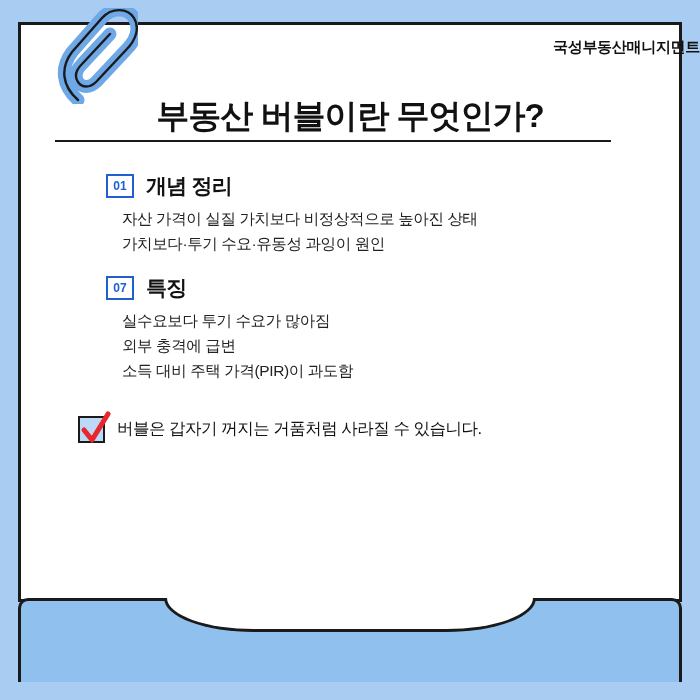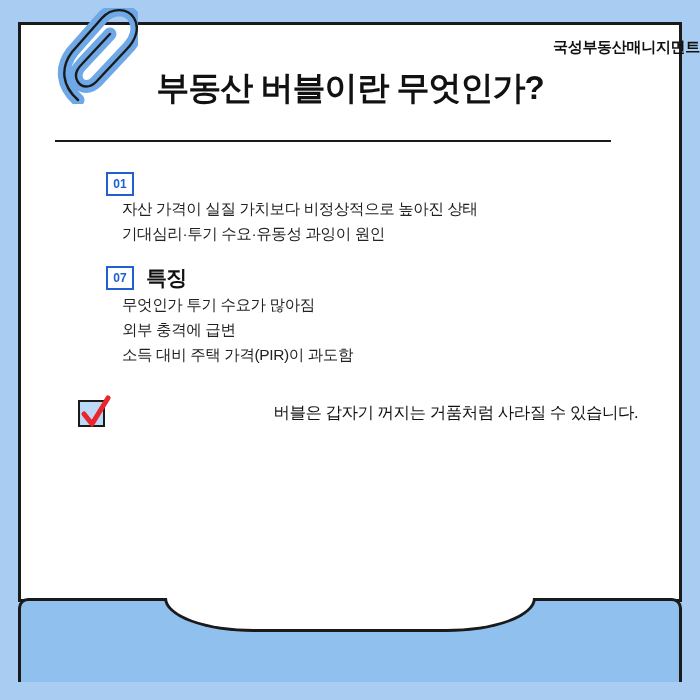--- a/index.html
+++ b/index.html
@@ -75,21 +75,21 @@
     left: 52px;
     top: 8px;
     width: 86px;
     height: 96px;
     z-index: 5;
   }
   
   .title {
     position: absolute;
     left: 0; right: 0;
-    top: 66px;
+    top: 94px;
     text-align: center;
     font-size: 33px;
     font-weight: bold;
     color: #111;
     letter-spacing: -1px;
   }
   .rule {
     position: absolute;
     left: 55px;
     top: 140px;
@@ -126,33 +126,33 @@
     flex: none;
   }
   .sec-title {
     font-size: 21px;
     font-weight: bold;
     color: #111;
     letter-spacing: -0.8px;
   }
   .bullets {
     margin-left: 44px;
+    margin-top: 6px;
   }
   .bullet {
     font-size: 15.5px;
     color: #222;
     line-height: 1.62;
     letter-spacing: -0.4px;
   }
   .footnote {
     display: flex;
     align-items: center;
     gap: 12px;
     margin-top: 32px;
-    justify-content: space-between;
   }
   .checkbox {
     width: 27px;
     height: 27px;
     border: 2px solid #1a1a1a;
     background: #bcd9f7;
     position: relative;
     flex: none;
     box-sizing: border-box;
   }
@@ -182,34 +182,35 @@
   </svg>
 
   <div class="title">부동산 버블이란 무엇인가?</div>
   <div class="rule"></div>
 
   <div class="content">
 
     <div class="section">
       <div class="sec-head">
         <div class="num">01</div>
+        <div class="sec-title">개념 정리</div>
       </div>
       <div class="bullets">
         <div class="bullet">자산 가격이 실질 가치보다 비정상적으로 높아진 상태</div>
-        <div class="bullet">기대심리·투기 수요·유동성 과잉이 원인</div>
+        <div class="bullet">가치보다·투기 수요·유동성 과잉이 원인</div>
       </div>
     </div>
 
     <div class="section">
       <div class="sec-head">
         <div class="num">07</div>
         <div class="sec-title">특징</div>
       </div>
       <div class="bullets">
-        <div class="bullet">무엇인가 투기 수요가 많아짐</div>
+        <div class="bullet">실수요보다 투기 수요가 많아짐</div>
         <div class="bullet">외부 충격에 급변</div>
         <div class="bullet">소득 대비 주택 가격(PIR)이 과도함</div>
       </div>
     </div>
 
     <div class="footnote">
       <div class="checkbox">
         <svg width="36" height="38" viewBox="0 0 36 38">
           <path d="M7 20 L15 30 L31 4" fill="none" stroke="#e8262b" stroke-width="5" stroke-linecap="round" stroke-linejoin="round"></path>
         </svg>

